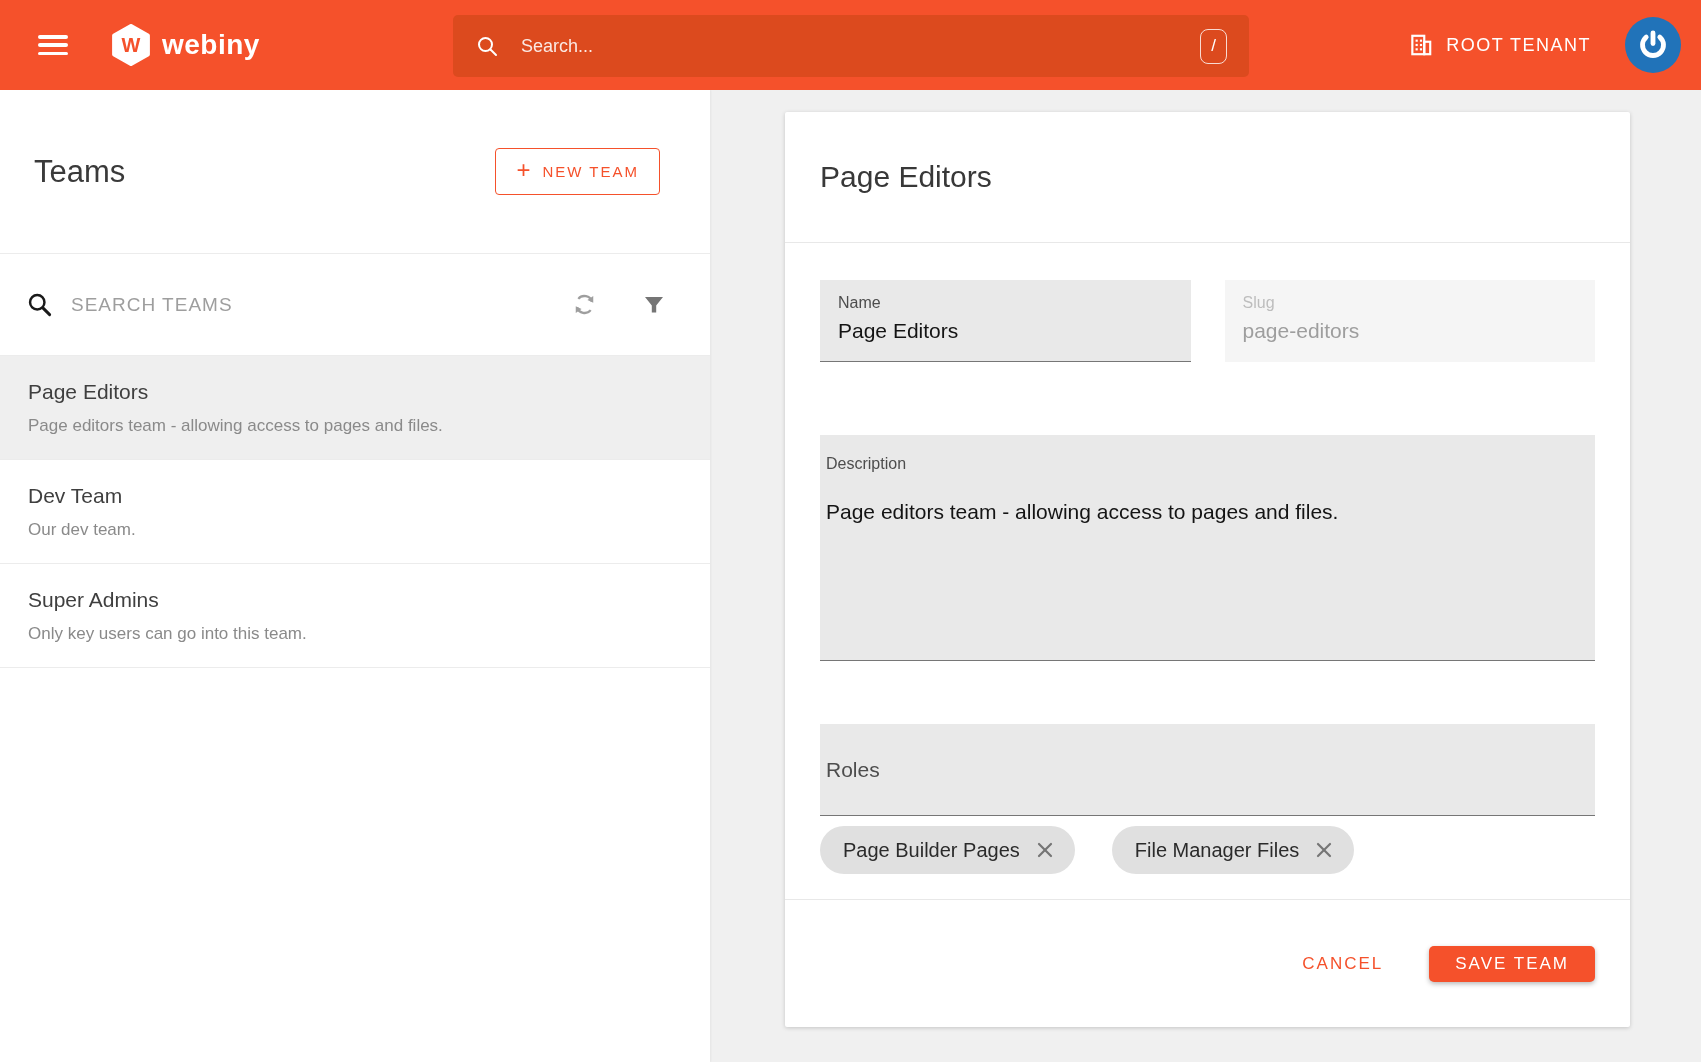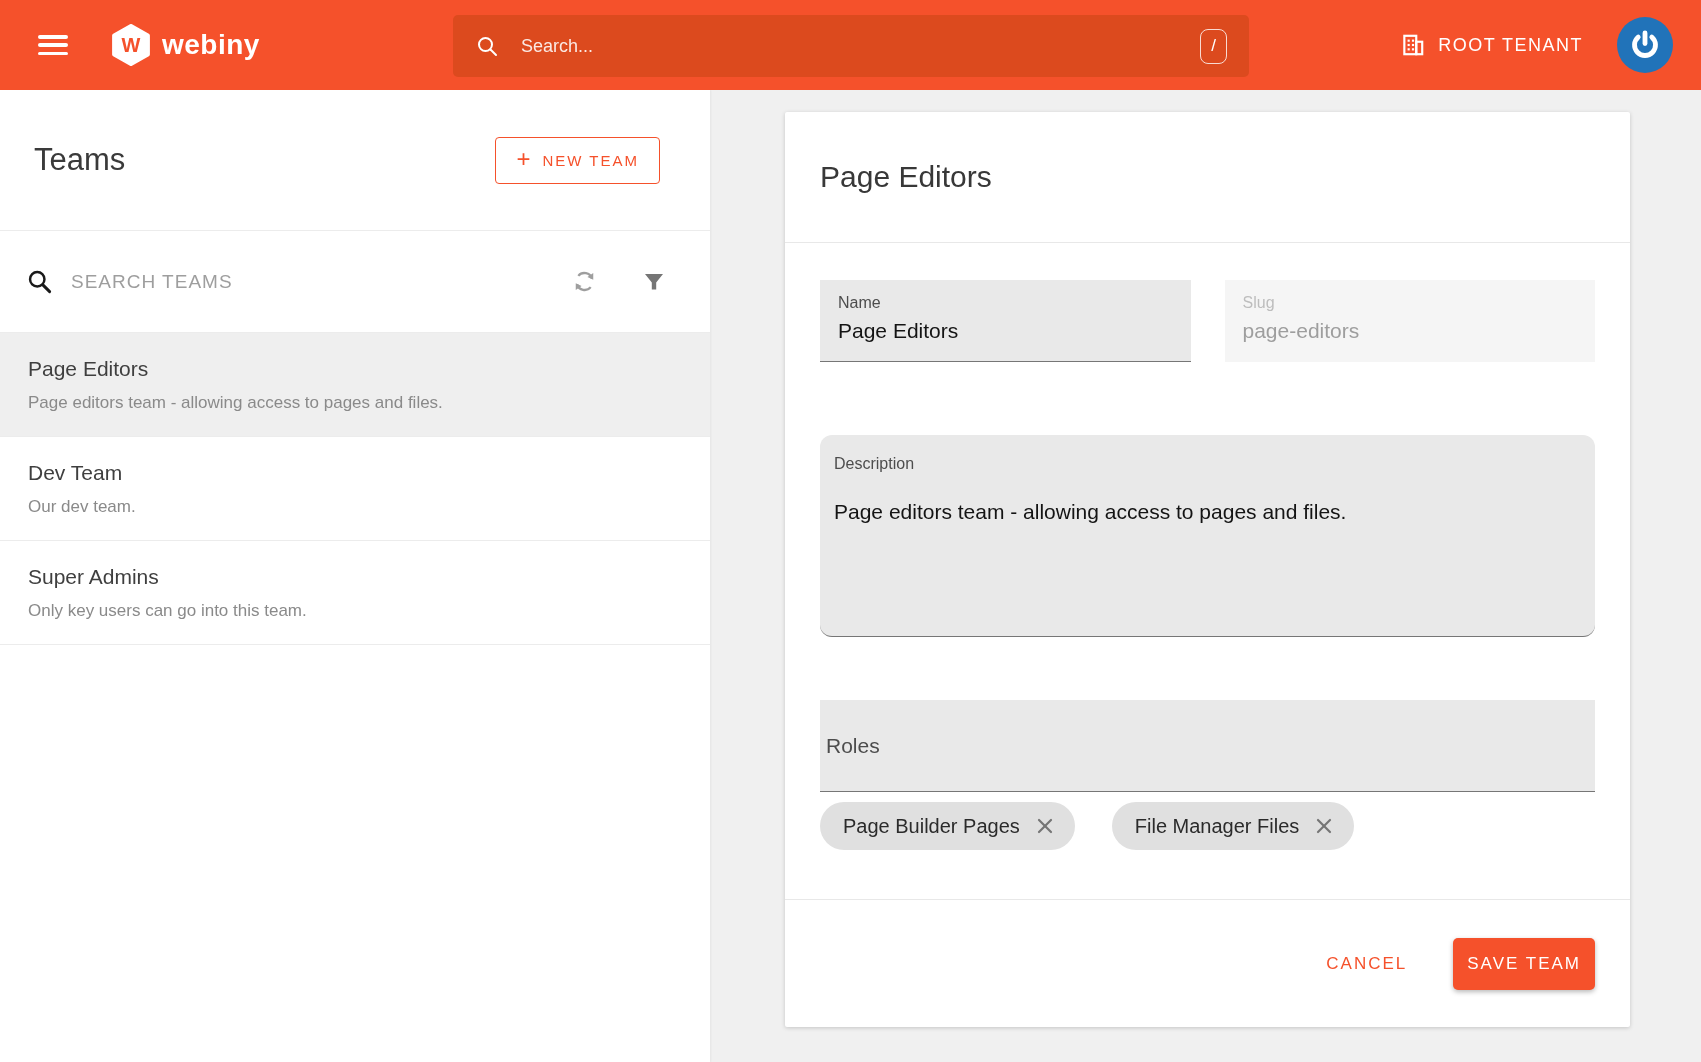--- a/index.html
+++ b/index.html
@@ -21,32 +21,32 @@
   
   .topbar{position:relative;height:90px;background:var(--primary);display:flex;align-items:center;}
   .hamburger{margin-left:38px;width:30px;height:20px;display:flex;flex-direction:column;justify-content:space-between;cursor:pointer;}
   .hamburger span{display:block;height:3.5px;background:#fff;border-radius:2px;}
   .logo{display:flex;align-items:center;margin-left:42px;}
   .logo svg{display:block;}
   .logo-text{color:#fff;font-size:28px;font-weight:bold;margin-left:10px;letter-spacing:.5px;}
   .searchbar{position:absolute;left:453px;top:15px;width:796px;height:62px;background:var(--search-bg);border-radius:5px;display:flex;align-items:center;padding:0 22px;cursor:text;}
   .searchbar .placeholder{color:rgba(255,255,255,.88);font-size:18px;margin-left:22px;}
   .kbd{margin-left:auto;width:27px;height:35px;border:1.5px solid rgba(255,255,255,.8);border-radius:8px;color:#fff;font-size:17px;display:flex;align-items:center;justify-content:center;}
-  .topbar-right{position:absolute;right:28px;display:flex;align-items:center;justify-content:flex-end;}
+  .topbar-right{position:absolute;right:20px;display:flex;align-items:center;justify-content:flex-end;}
   .tenant{display:flex;align-items:center;cursor:pointer;}
   .tenant-label{color:#fff;font-size:18px;letter-spacing:1.5px;margin-left:12px;}
   .avatar{width:56px;height:56px;border-radius:50%;background:#2173B9;margin-left:34px;display:flex;align-items:center;justify-content:center;cursor:pointer;}
 
   
   .page{display:flex;height:972px;}
   .left-panel{width:710px;background:#fff;flex:none;box-shadow:1px 0 2px rgba(0,0,0,.05);}
   .content{flex:1;padding:22px 71px 0 75px;}
 
   
-  .panel-header{height:141px;display:flex;align-items:center;justify-content:space-between;padding:0 50px 0 34px;border-bottom:1px solid var(--divider);}
+  .panel-header{height:164px;display:flex;align-items:center;justify-content:space-between;padding:0 50px 0 34px;border-bottom:1px solid var(--divider);}
   .panel-title{font-size:31px;font-weight:400;color:var(--text-dark);}
   .btn-outline{display:flex;align-items:center;gap:12px;height:47px;padding:0 20px;background:#fff;border:1px solid var(--primary);border-radius:4px;color:var(--primary);font-size:15px;letter-spacing:2px;cursor:pointer;font-family:inherit;}
   .btn-outline .plus{font-size:24px;font-weight:400;line-height:1;margin-top:-3px;letter-spacing:0;}
   .search-row{height:102px;display:flex;align-items:center;padding:0 44px 0 26px;border-bottom:1px solid var(--divider);}
   .search-row .placeholder{flex:1;margin-left:18px;color:#9E9E9E;font-size:19px;letter-spacing:1px;}
   .icon-btn{background:none;border:none;cursor:pointer;display:flex;align-items:center;justify-content:center;padding:0;}
   .search-row .icon-btn + .icon-btn{margin-left:44px;}
   .team-item{height:104px;padding:0 28px;border-bottom:1px solid var(--divider);display:flex;flex-direction:column;justify-content:center;cursor:pointer;}
   .team-item.selected{background:#EFEFEF;}
   .team-name{font-size:21px;color:#3F3F3F;}
@@ -57,30 +57,30 @@
   .card-title{height:131px;flex:none;display:flex;align-items:center;padding:0 35px;border-bottom:1px solid #E8E8E8;font-size:30px;font-weight:400;color:#383838;}
   .card-body{flex:1;padding:37px 35px 0;}
   .two-col{display:grid;grid-template-columns:1fr 1fr;column-gap:34px;}
   .field{background:var(--field-bg);border-bottom:1px solid var(--field-border);}
   .field.small{height:82px;padding:14px 18px 0;}
   .field .label{font-size:16px;color:#4D4D4D;}
   .field .value{font-size:21px;color:#141414;margin-top:7px;}
   .field.disabled{background:var(--field-bg-disabled);border-bottom:1px solid transparent;}
   .field.disabled .label{color:#BDBDBD;}
   .field.disabled .value{color:#9E9E9E;}
-  .field.textarea{margin-top:73px;height:202px;padding:20px 14px 0;border-radius:12px;}
+  .field.textarea{margin-top:73px;height:226px;padding:20px 6px 0;}
   .field.textarea .value{margin-top:27px;}
   .field.select{margin-top:63px;height:92px;display:flex;align-items:center;padding:0 6px;}
   .field.select .label{font-size:21px;}
   .chips{margin-top:10px;display:flex;gap:37px;}
   .chip{height:48px;border-radius:24px;background:var(--chip-bg);display:flex;align-items:center;padding:0 20px 0 23px;font-size:20px;color:#2B2B2B;}
   .chip .chip-x{margin-left:15px;display:flex;cursor:pointer;}
   .card-footer{flex:none;height:128px;border-top:1px solid #E8E8E8;display:flex;align-items:center;justify-content:flex-end;padding:0 35px;}
   .btn-text{background:none;border:none;color:var(--primary);font-size:17px;letter-spacing:2px;cursor:pointer;font-family:inherit;padding:10px 6px;text-align:center;}
-  .btn-primary{margin-left:40px;height:52px;padding:0 14px;background:var(--primary);color:#fff;border:none;border-radius:5px;font-size:17px;letter-spacing:2px;cursor:pointer;font-family:inherit;box-shadow:0 2px 5px rgba(0,0,0,.28);}
+  .btn-primary{margin-left:40px;height:36px;padding:0 26px;background:var(--primary);color:#fff;border:none;border-radius:5px;font-size:17px;letter-spacing:2px;cursor:pointer;font-family:inherit;box-shadow:0 2px 5px rgba(0,0,0,.28);}
 </style>
 </head>
 <body>
 
 <header class="topbar">
   <div class="hamburger">
     <span></span>
       <span></span>
       <span></span>
   </div>

